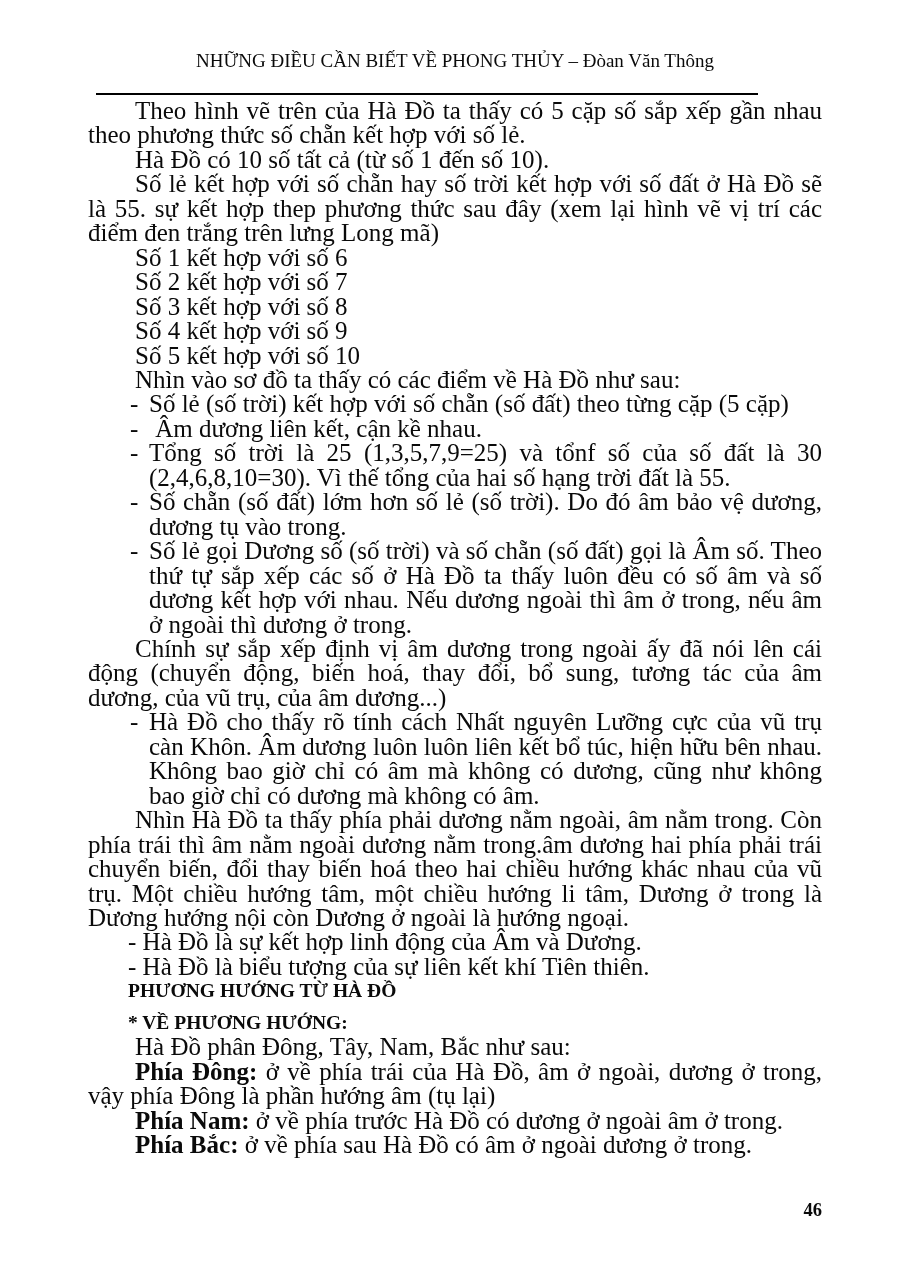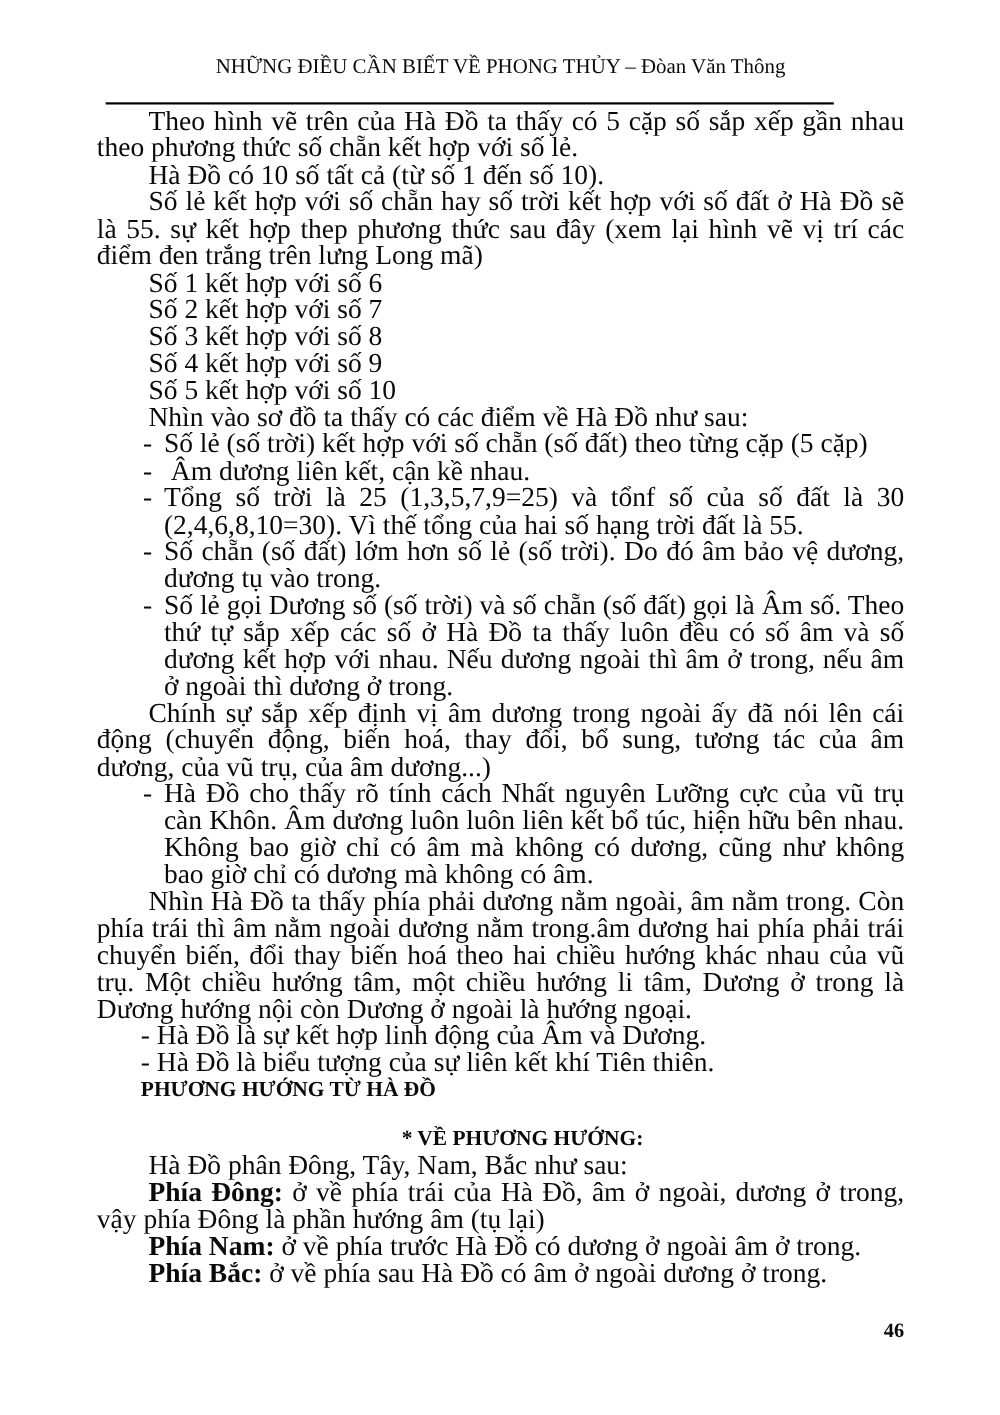--- a/index.html
+++ b/index.html
@@ -18,21 +18,21 @@
     border:none;border-top:2.5px solid #000;
     margin:19px 0 4px 8px;width:662px;height:0;
   }
   .blk{font-size:25px;line-height:24.45px;text-align:justify;margin:0;}
   .para{text-indent:47px;}
   .lead{text-indent:47px;}
   .bullet{position:relative;padding-left:61px;}
   .bullet .marker{position:absolute;left:42px;top:0;}
   .dash-line{text-indent:40px;text-align:left;}
   .heading{font-weight:bold;font-size:19.5px;text-indent:40px;text-align:left;}
-  .subheading{font-weight:bold;font-size:19.5px;text-indent:40px;margin-top:20px;text-align:center;}
+  .subheading{font-weight:bold;font-size:19.5px;text-indent:40px;margin-top:7px;text-align:left;}
   .page-number{
     position:absolute;right:87px;top:1200px;
     font-size:18.5px;
     font-weight:bold;
   }
 </style>
 </head>
 <body>
 
 <div class="doc">

